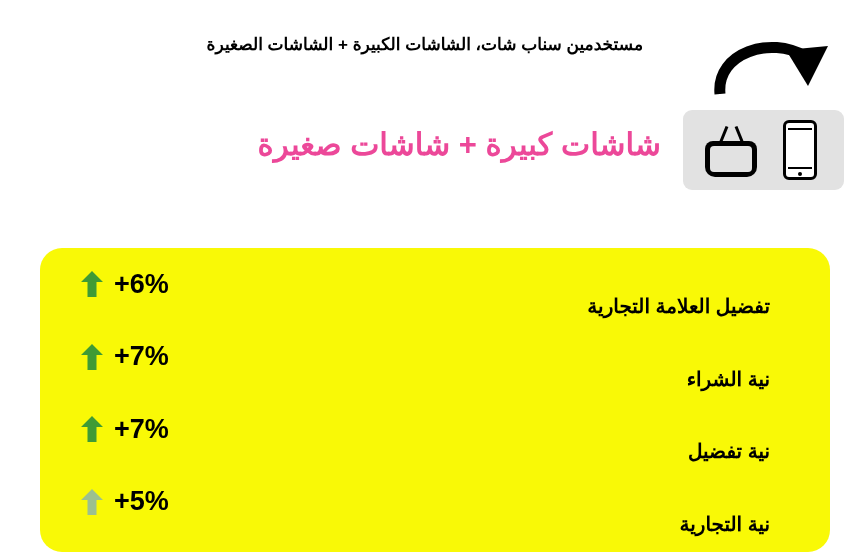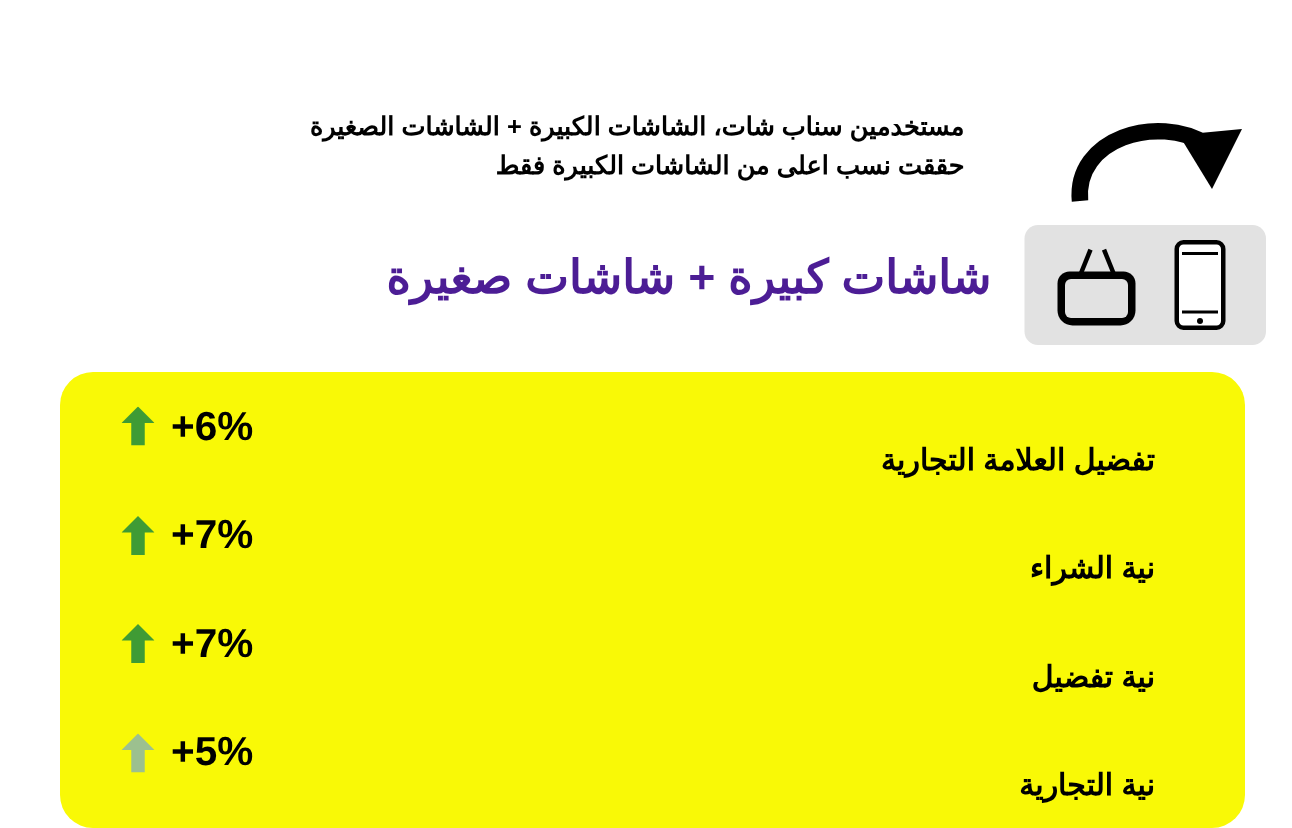--- a/index.html
+++ b/index.html
@@ -15,21 +15,20 @@
     position: relative;
   }
 
   
   .header {
     position: absolute;
     top: 0;
     left: 0;
     width: 861px;
     height: 215px;
-    margin-top: 40px;
   }
 
   .subtitle {
     position: absolute;
     top: 32px;
     right: 218px;
     width: 450px;
     text-align: right;
     direction: rtl;
     font-size: 17px;
@@ -42,21 +41,21 @@
   }
 
   .main-title {
     position: absolute;
     top: 126px;
     right: 200px;
     width: 450px;
     direction: rtl;
     font-size: 31px;
     font-weight: bold;
-    color: #4c1d95;
+    color: #ec4899;
     white-space: nowrap;
   }
 
   
   .device-badge {
     position: absolute;
     top: 110px;
     left: 683px;
     width: 161px;
     height: 80px;
@@ -210,21 +209,20 @@
     height: 26px;
   }
 </style>
 </head>
 <body>
 
 <div class="header">
 
   <div class="subtitle">
     <span class="line">مستخدمين سناب شات، الشاشات الكبيرة + الشاشات الصغيرة</span>
-    <span class="line">حققت نسب اعلى من الشاشات الكبيرة فقط</span>
   </div>
 
   <div class="main-title">شاشات كبيرة + شاشات صغيرة</div>
 
   <div class="curve-arrow">
     <svg viewBox="0 0 120 62" width="120" height="62" aria-hidden="true">
       <path d="M8 56 C 4 14, 60 -2, 92 18" stroke="#000000" stroke-width="11" fill="none" stroke-linecap="butt"></path>
       <polygon points="74,12 116,8 96,48" fill="#000000"></polygon>
     </svg>
   </div>

